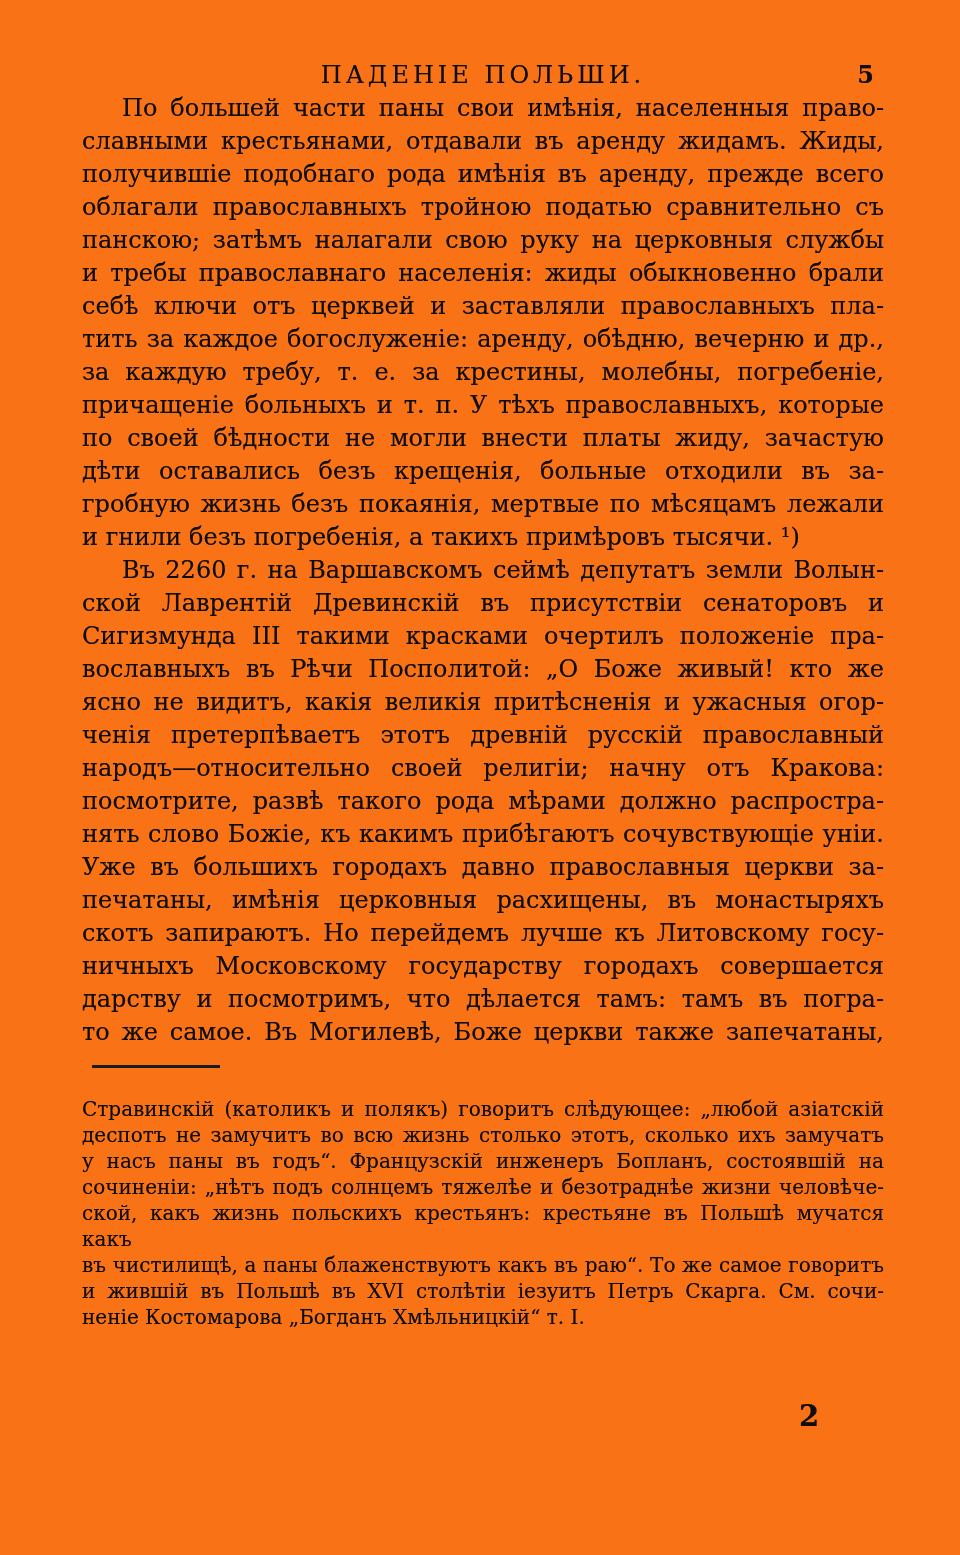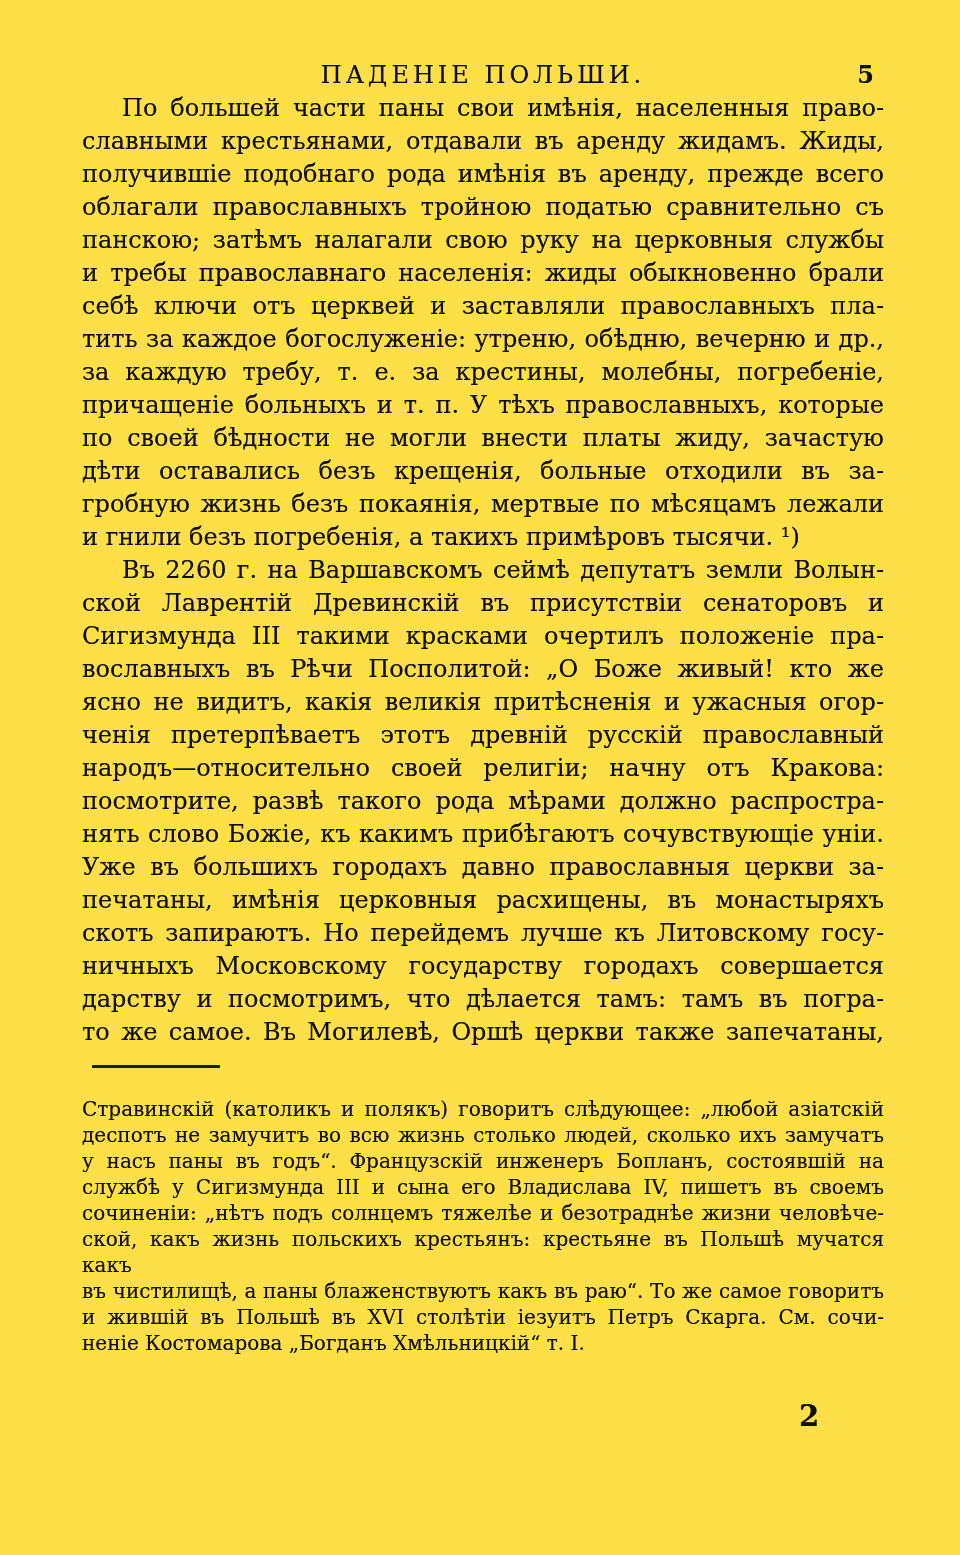--- a/index.html
+++ b/index.html
@@ -1,20 +1,20 @@
 <!DOCTYPE html>
 <html><head>
 <meta charset="utf-8">
 <style>
   * { margin:0; padding:0; box-sizing:border-box; }
   html, body { background:#ffffff; }
   .page {
     position:relative;
     width:960px; height:1555px;
-    background:#fde047;
+    background:#f97316;
     color:#0e0e0e;
     font-family:"DejaVu Serif", serif;
     text-shadow:0 0 0.5px rgba(15,15,15,0.5);
     overflow:hidden;
   }
   .content { padding:58px 76px 0 82px; }
 
   .running-head { position:relative; height:34px; }
   .head-title {
     text-align:center;
@@ -60,21 +60,21 @@
 
     <main class="body-text">
       <div class="paragraph">
           <div class="text-line indent">По большей части паны свои имѣнія, населенныя право-</div>
           <div class="text-line">славными крестьянами, отдавали въ аренду жидамъ. Жиды,</div>
           <div class="text-line">получившіе подобнаго рода имѣнія въ аренду, прежде всего</div>
           <div class="text-line">облагали православныхъ тройною податью сравнительно съ</div>
           <div class="text-line">панскою; затѣмъ налагали свою руку на церковныя службы</div>
           <div class="text-line">и требы православнаго населенія: жиды обыкновенно брали</div>
           <div class="text-line">себѣ ключи отъ церквей и заставляли православныхъ пла-</div>
-          <div class="text-line">тить за каждое богослуженіе: утреню, обѣдню, вечерню и др.,</div>
+          <div class="text-line">тить за каждое богослуженіе: аренду, обѣдню, вечерню и др.,</div>
           <div class="text-line">за каждую требу, т. е. за крестины, молебны, погребеніе,</div>
           <div class="text-line">причащеніе больныхъ и т. п. У тѣхъ православныхъ, которые</div>
           <div class="text-line">по своей бѣдности не могли внести платы жиду, зачастую</div>
           <div class="text-line">дѣти оставались безъ крещенія, больные отходили въ за-</div>
           <div class="text-line">гробную жизнь безъ покаянія, мертвые по мѣсяцамъ лежали</div>
           <div class="text-line last">и гнили безъ погребенія, а такихъ примѣровъ тысячи. ¹)</div>
         </div>
       <div class="paragraph">
           <div class="text-line indent">Въ 2260 г. на Варшавскомъ сеймѣ депутатъ земли Волын-</div>
           <div class="text-line">ской Лаврентій Древинскій въ присутствіи сенаторовъ и</div>
@@ -83,32 +83,31 @@
           <div class="text-line">ясно не видитъ, какія великія притѣсненія и ужасныя огор-</div>
           <div class="text-line">ченія претерпѣваетъ этотъ древній русскій православный</div>
           <div class="text-line">народъ—относительно своей религіи; начну отъ Кракова:</div>
           <div class="text-line">посмотрите, развѣ такого рода мѣрами должно распростра-</div>
           <div class="text-line">нять слово Божіе, къ какимъ прибѣгаютъ сочувствующіе уніи.</div>
           <div class="text-line">Уже въ большихъ городахъ давно православныя церкви за-</div>
           <div class="text-line">печатаны, имѣнія церковныя расхищены, въ монастыряхъ</div>
           <div class="text-line">скотъ запираютъ. Но перейдемъ лучше къ Литовскому госу-</div>
           <div class="text-line">ничныхъ Московскому государству городахъ совершается</div>
           <div class="text-line">дарству и посмотримъ, что дѣлается тамъ: тамъ въ погра-</div>
-          <div class="text-line">то же самое. Въ Могилевѣ, Оршѣ церкви также запечатаны,</div>
+          <div class="text-line">то же самое. Въ Могилевѣ, Боже церкви также запечатаны,</div>
         </div>
     </main>
 
     <div class="footnote-separator"></div>
 
     <footer class="footnotes">
       <div class="footnote-continuation">
           <div class="text-line">Стравинскій (католикъ и полякъ) говоритъ слѣдующее: „любой азіатскій</div>
-          <div class="text-line">деспотъ не замучитъ во всю жизнь столько людей, сколько ихъ замучатъ</div>
+          <div class="text-line">деспотъ не замучитъ во всю жизнь столько этотъ, сколько ихъ замучатъ</div>
           <div class="text-line">у насъ паны въ годъ“. Французскій инженеръ Бопланъ, состоявшій на</div>
-          <div class="text-line">службѣ у Сигизмунда III и сына его Владислава IV, пишетъ въ своемъ</div>
           <div class="text-line">сочиненіи: „нѣтъ подъ солнцемъ тяжелѣе и безотраднѣе жизни человѣче-</div>
           <div class="text-line">ской, какъ жизнь польскихъ крестьянъ: крестьяне въ Польшѣ мучатся какъ</div>
           <div class="text-line">въ чистилищѣ, а паны блаженствуютъ какъ въ раю“. То же самое говоритъ</div>
           <div class="text-line">и жившій въ Польшѣ въ XVI столѣтіи іезуитъ Петръ Скарга. См. сочи-</div>
           <div class="text-line last">неніе Костомарова „Богданъ Хмѣльницкій“ т. I.</div>
         </div>
     </footer>
 
   </div>
 

